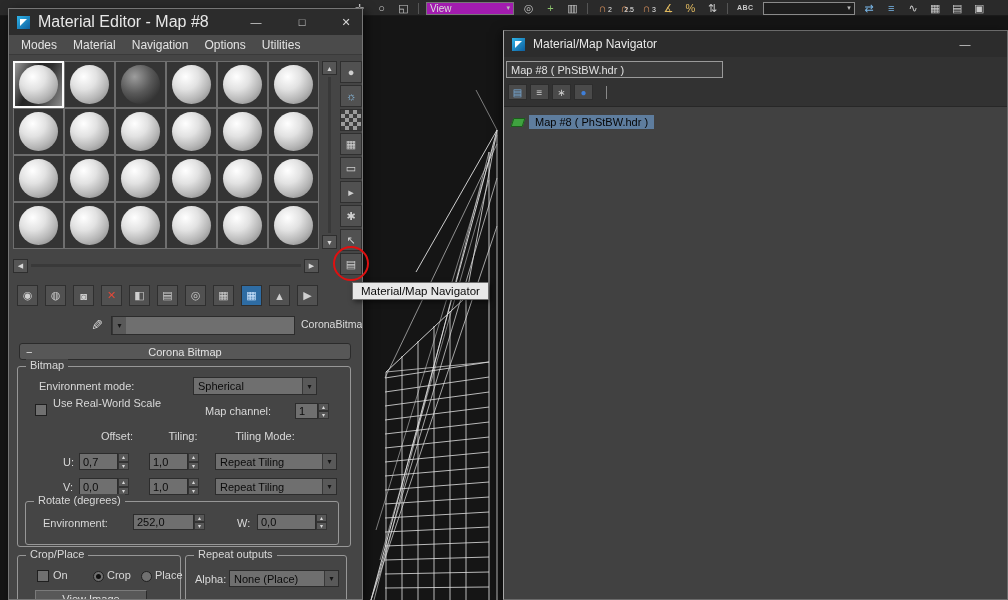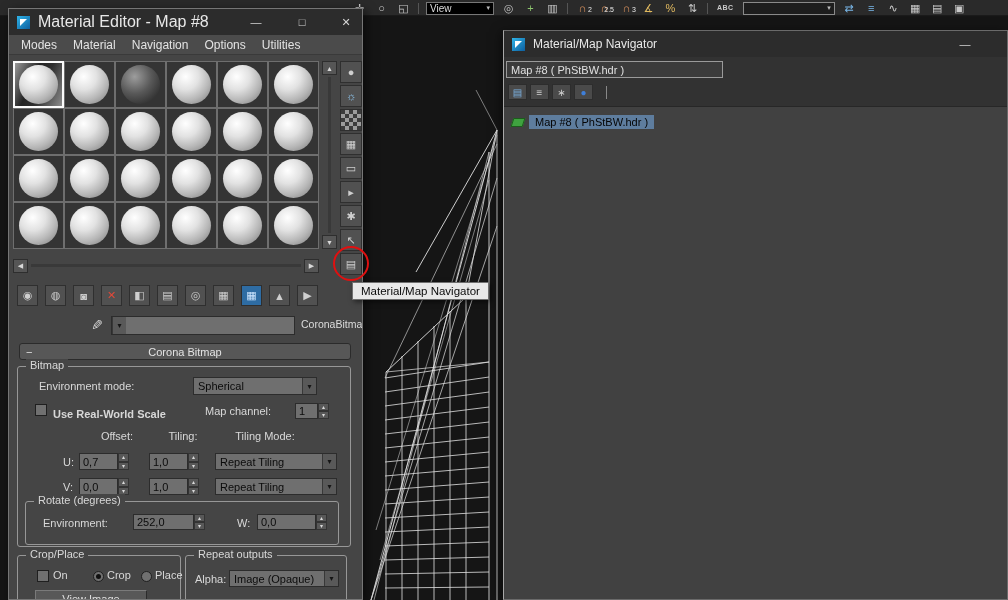--- a/index.html
+++ b/index.html
@@ -6,21 +6,21 @@
   html,body { width:1008px; height:600px; overflow:hidden; }
   body { background:#151515; font-family:"Liberation Sans", sans-serif; position:relative; }
 
   
   .top-toolbar { position:absolute; left:0; top:0; width:1008px; height:16px; background:#2a2a2a; border-bottom:1px solid #1a1a1a; z-index:1; }
   .tb-icons { display:flex; align-items:center; gap:7px; margin-left:352px; height:16px; }
   .top-toolbar .icon-btn { position:relative; width:15px; height:14px; display:flex; align-items:center; justify-content:center; color:#c9c9c9; font-size:11px; line-height:14px; }
   .top-toolbar .icon-btn i { position:absolute; right:-2px; bottom:-2px; font-style:normal; font-size:7px; color:#eaeaea; }
   .top-toolbar .icon-btn.txt { width:auto; font-size:7px; font-weight:bold; padding:0 2px; letter-spacing:.5px; }
   .tb-sep { width:1px; height:11px; background:#555; }
-  .tb-select { width:68px; height:13px; background:#000000; border:1px solid #777; color:#ddd; font-size:10px; display:flex; align-items:center; justify-content:space-between; padding:0 3px; }
+  .tb-select { width:88px; height:13px; background:#a21caf; border:1px solid #777; color:#ddd; font-size:10px; display:flex; align-items:center; justify-content:space-between; padding:0 3px; }
   .tb-select .a, .tb-field .a { font-size:7px; color:#bbb; }
   .tb-field { width:92px; height:13px; background:#1d1d1d; border:1px solid #8a8a8a; display:flex; align-items:center; justify-content:flex-end; padding:0 3px; }
 
   
   .wireframe { position:absolute; left:356px; top:60px; width:150px; height:540px; z-index:0; }
 
   
   .material-editor { position:absolute; left:8px; top:8px; width:355px; height:592px; background:#454545; border:1px solid #767676; box-shadow:3px 3px 10px rgba(0,0,0,.6); z-index:5; overflow:hidden; }
   .me-titlebar { position:absolute; left:0; top:0; width:100%; height:26px; background:#2c2c2c; display:flex; align-items:center; }
   .app-icon { width:13px; height:13px; margin-left:8px; background:linear-gradient(135deg,#2fb4e8,#0d5e9e); position:relative; }
@@ -317,21 +317,21 @@
 
   <div class="groupbox g-mapping">
     <span class="gb-label">Bitmap</span>
   </div>
   <span class="lbl r" style="left:30px;top:371px;width:148px;">Environment mode:</span>
   <div class="dropdown" style="left:184px;top:368px;width:124px;">
     <span class="val">Spherical</span>
     <span class="dd-arr">▾</span>
   </div>
   <span class="checkbox" style="left:26px;top:395px;"></span>
-  <span class="lbl" style="left:44px;top:399px;font-weight:bold;">Use Real-World Scale</span>
+  <span class="lbl" style="left:44px;top:388px;">Use Real-World Scale</span>
   <span class="lbl r" style="left:196px;top:396px;width:86px;">Map channel:</span>
   <div class="spinner" style="left:286px;top:394px;width:34px;">
     <span class="spin-val">1</span>
       <span class="arrs">
         <i>▴</i>
         <i>▾</i>
       </span>
   </div>
   <span class="lbl c" style="left:84px;top:421px;width:48px;">Offset:</span>
   <span class="lbl c" style="left:150px;top:421px;width:48px;">Tiling:</span>
@@ -406,21 +406,21 @@
   <span class="lbl" style="left:98px;top:560px;">Crop</span>
   <span class="radio" style="left:132px;top:562px;"></span>
   <span class="lbl" style="left:146px;top:560px;">Place</span>
   <div class="push-btn view-image">View Image</div>
 
   <div class="groupbox g-channel">
     <span class="gb-label">Repeat outputs</span>
   </div>
   <span class="lbl" style="left:186px;top:564px;">Alpha:</span>
   <div class="dropdown" style="left:220px;top:561px;width:110px;height:17px;">
-    <span class="val">Image (Opaque)</span>
+    <span class="val">None (Place)</span>
     <span class="dd-arr">▾</span>
   </div>
 </div>
 
 <div class="navigator">
   <div class="nav-titlebar">
     <div class="app-icon"></div>
     <span class="nav-title">Material/Map Navigator</span>
     <span class="win-btn nav-min">—</span>
   </div>

